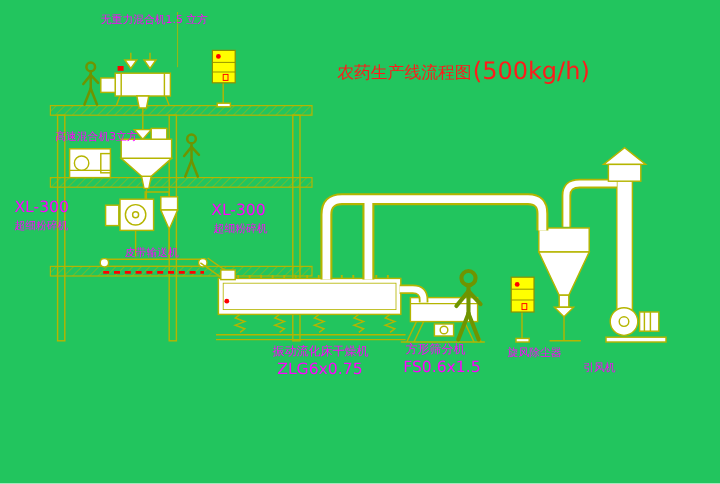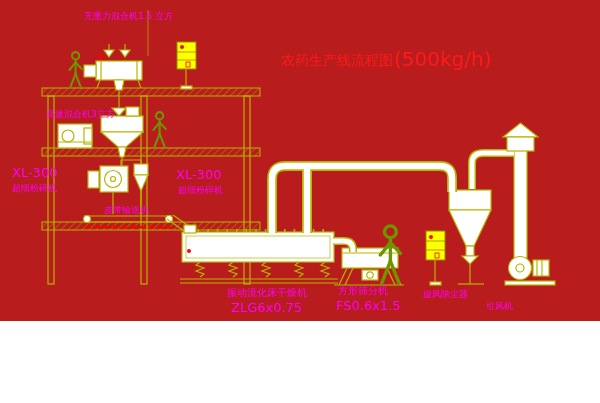--- a/index.html
+++ b/index.html
@@ -1,16 +1,16 @@
 <!DOCTYPE html>
 <html><head>
 <meta charset="utf-8">
 <style>
   html,body{margin:0;padding:0;background:#ffffff;}
-  .canvas{position:relative;width:600px;height:321px;background:#b91c1c;overflow:hidden;}
+  .canvas{position:relative;width:600px;height:403px;background:#22c55e;overflow:hidden;}
   svg{display:block;}
   .ol{stroke:#b5b500;fill:none;stroke-width:1.2;}
   .olf{stroke:#b5b500;fill:#ffffff;stroke-width:1.2;}
   .thin{stroke-width:0.7;}
   .duct-o{stroke:#b5b500;stroke-width:10;fill:none;}
   .duct-i{stroke:#ffffff;stroke-width:6.5;fill:none;}
   .duct2-o{stroke:#b5b500;stroke-width:8;fill:none;}
   .duct2-i{stroke:#ffffff;stroke-width:5;fill:none;}
   .person{stroke:#6f9400;stroke-width:2.2;fill:none;stroke-linecap:round;}
   .red{fill:#ff0000;}

